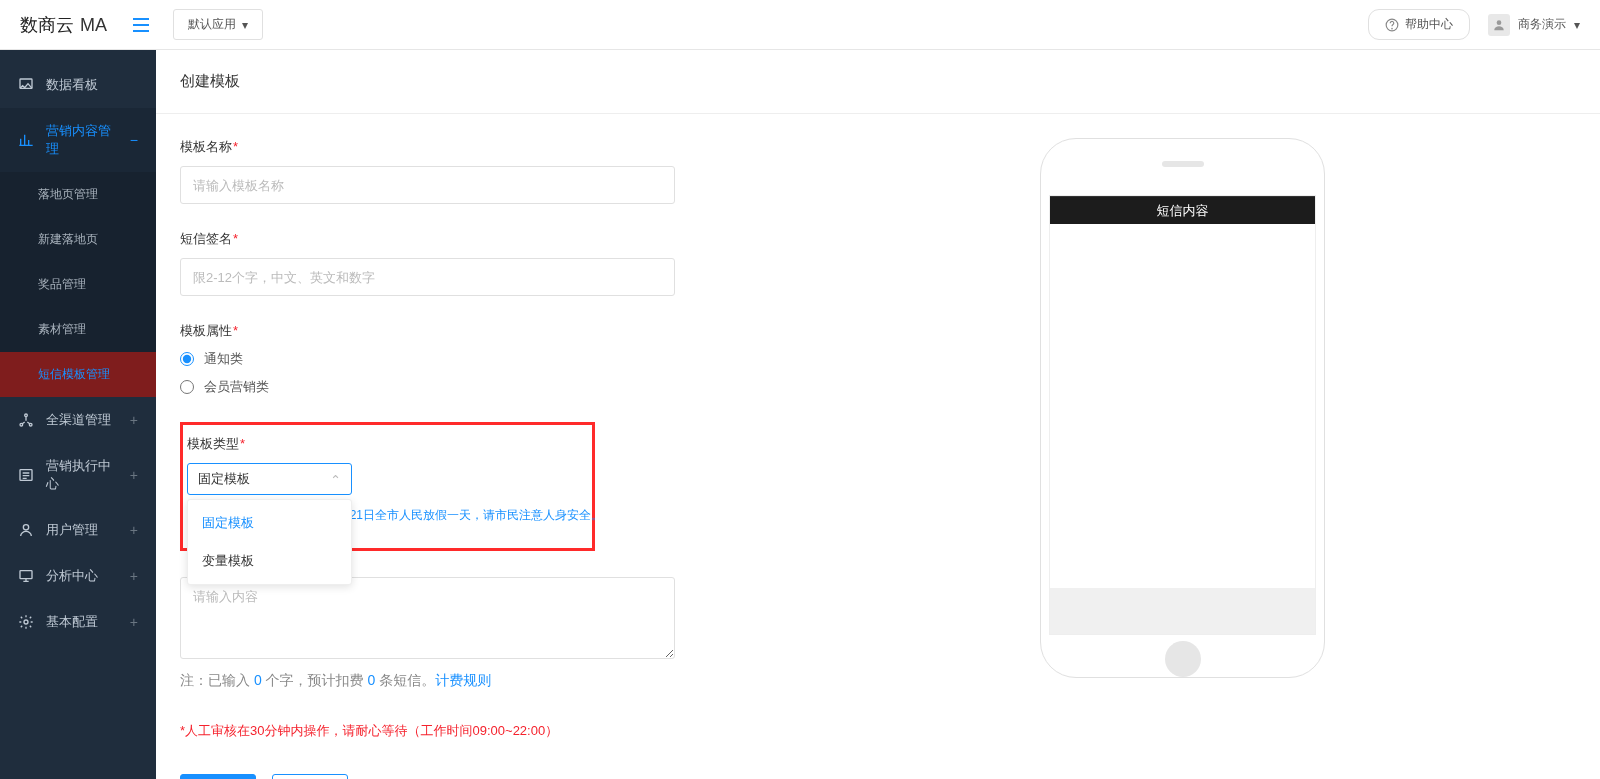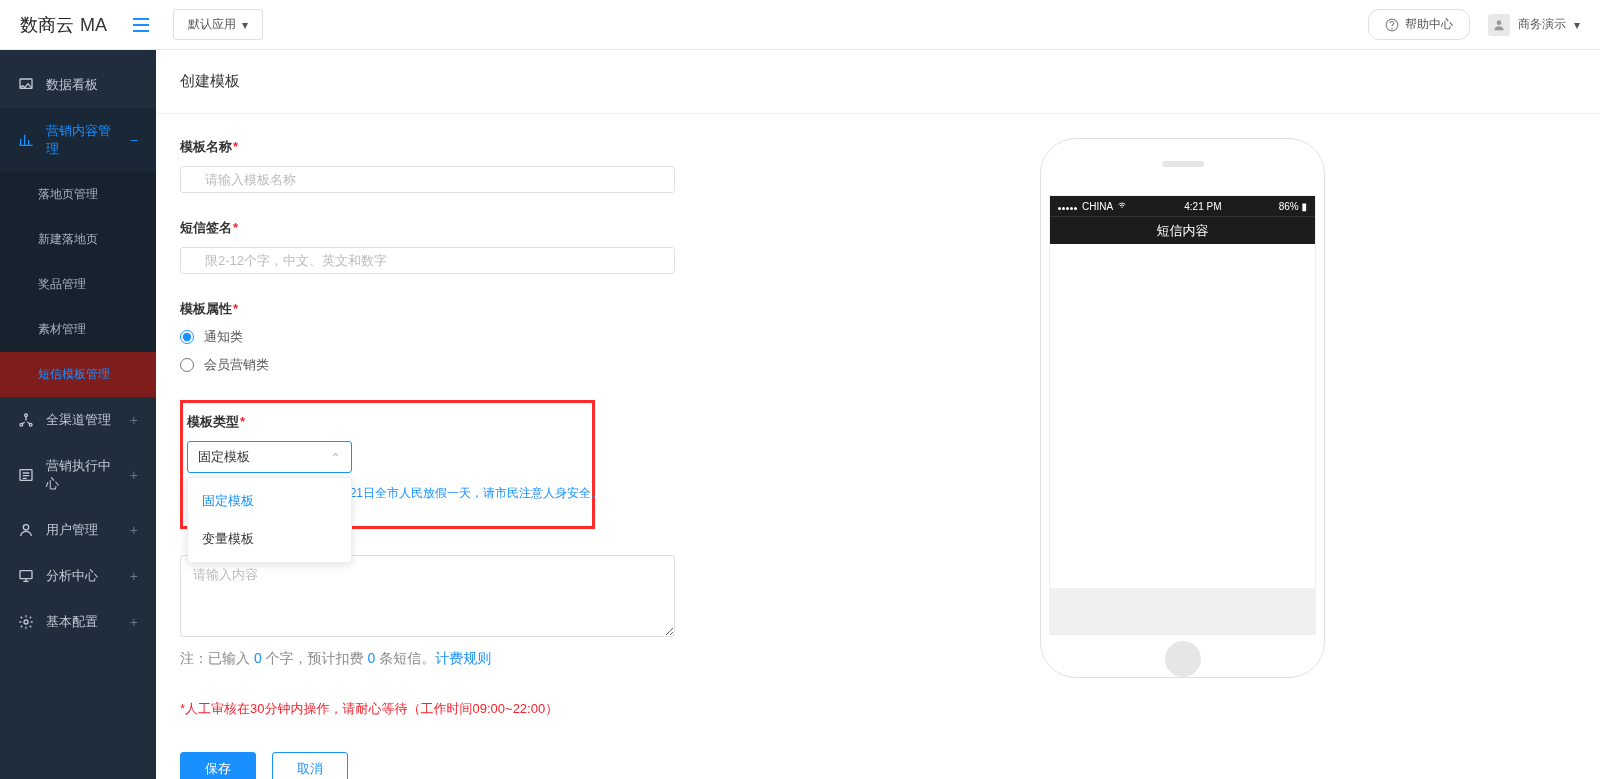--- a/index.html
+++ b/index.html
@@ -30,23 +30,23 @@
 .ico { width: 16px; height: 16px; display: inline-flex; align-items: center; justify-content: center; color: inherit; }
 
 
 .main { flex: 1; overflow: auto; background: #fff; }
 .page-header { padding: 22px 24px; border-bottom: 1px solid #eee; font-size: 15px; color: #333; }
 .content { display: flex; padding: 24px; gap: 60px; align-items: flex-start; }
 .form-col { flex: 0 0 720px; }
 .preview-col { flex: 1; display: flex; justify-content: flex-start; padding-left: 80px; }
 
 .form-group { margin-bottom: 26px; }
-.flabel { font-size: 13px; color: #333; font-weight: 700; margin-bottom: 10px; }
+.flabel { font-size: 13px; color: #333; font-weight: 400; margin-bottom: 10px; }
 .req { color: #f5222d; margin-left: 1px; }
-.finput { width: 495px; height: 27px; border: 1px solid #e0e0e0; border-radius: 3px; padding: 0 24px; font-size: 13px; color: #333; }
+.finput { width: 495px; height: 38px; border: 1px solid #e0e0e0; border-radius: 3px; padding: 0 12px; font-size: 13px; color: #333; }
 .finput::placeholder { color: #bbb; }
 .radio-row { display: flex; align-items: center; gap: 10px; margin-bottom: 10px; font-size: 13px; color: #555; }
 input[type=radio]{ accent-color:#1890ff; width:14px; height:14px; }
 
 .type-box { border: 3px solid #ff2a2a; padding: 10px 10px 24px 4px; width: 415px; position: relative; }
 .select-wrap { position: relative; width: 165px; margin-top:8px; }
 .select-btn { width: 100%; height: 32px; border: 1px solid #1890ff; border-radius: 3px; padding: 0 10px; font-size: 13px; color: #333; display: flex; align-items: center; justify-content: space-between; cursor: pointer; background:#fff; }
 .chev-up { color:#bbb; transform: rotate(180deg); }
 .example-line { margin-top: 12px; font-size: 12px; color: #1890ff; white-space: nowrap; }
 .dropdown-panel { position: absolute; top: 36px; left: 0; width: 165px; background: #fff; border: 1px solid #eee; box-shadow: 0 2px 8px rgba(0,0,0,.12); border-radius: 3px; z-index: 5; padding: 4px 0; }
@@ -267,33 +267,20 @@
         <div class="btn-row">
           <button class="btn btn-primary">保存</button>
           <button class="btn btn-default">取消</button>
         </div>
 
       </div>
 
       <div class="preview-col">
         <div class="phone">
           <div class="screen">
-            <div class="status-bar">
-              <div class="status-left">
-                <span class="dots"><span></span><span></span><span></span><span></span><span></span></span>
-                <span>CHINA</span>
-                <span>
-                    <svg width="10" height="8" viewBox="0 0 24 24" fill="none" stroke="#fff" stroke-width="3">
-                      <path d="M2 8c6-6 14-6 20 0M6 12c4-4 8-4 12 0M10 16c1.3-1.3 2.7-1.3 4 0"></path>
-                    </svg>
-                  </span>
-              </div>
-              <div class="status-center">4:21 PM</div>
-              <div class="status-right"><span>86%</span> <span>▮</span></div>
-            </div>
             <div class="screen-title">短信内容</div>
             <div class="screen-body"></div>
             <div class="screen-footer"></div>
           </div>
           <div class="home-btn"></div>
         </div>
       </div>
     </div>
   </div>
 </div>

